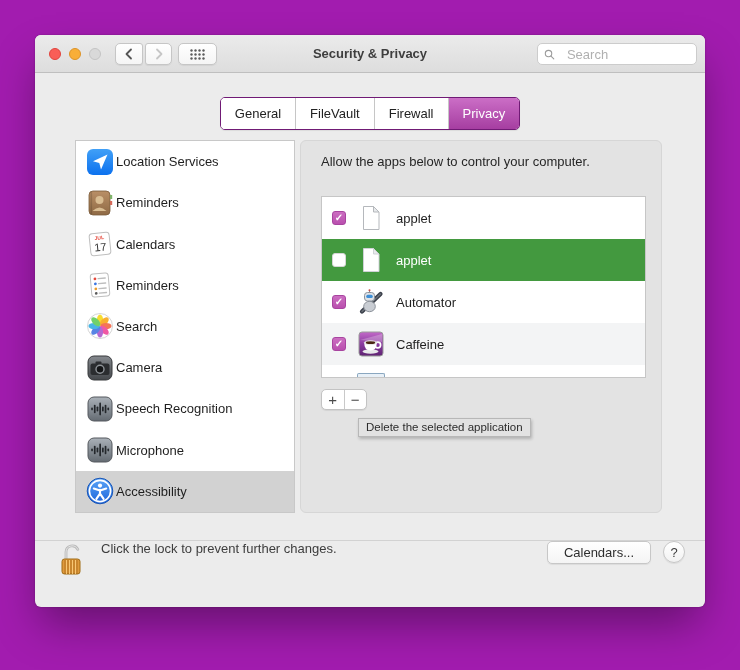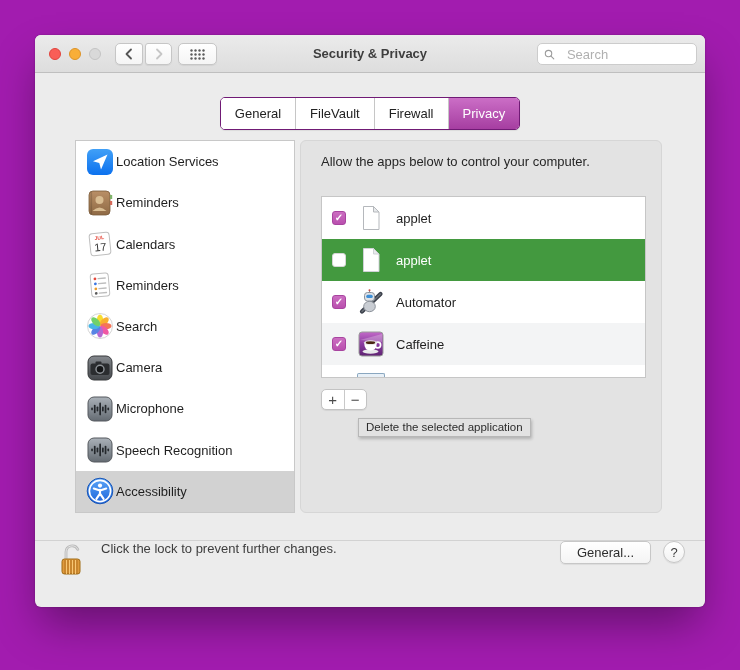--- a/index.html
+++ b/index.html
@@ -245,54 +245,54 @@
           <rect x="2" y="2" width="24" height="24" rx="6" fill="url(#cam)" stroke="#36383b" stroke-width="1"></rect>
           <rect x="9.5" y="7.5" width="6" height="3" rx="1" fill="#2b2d30"></rect>
           <rect x="4.5" y="9.5" width="19" height="11.5" rx="2" fill="#2b2d30"></rect>
           <circle cx="14" cy="15.2" r="4" fill="#141517" stroke="#8f9499" stroke-width="1.4"></circle>
         </svg>
         <span class="side-label">Camera</span>
       </div>
 
       <div class="side-row">
         <svg class="ic" viewBox="0 0 28 28">
+          <rect x="2" y="2" width="24" height="24" rx="6" fill="url(#mic)" stroke="#55595e" stroke-width="1"></rect>
+          <g fill="#24282c">
+            <rect x="5.2" y="12.6" width="1.7" height="2.8" rx=".8"></rect>
+            <rect x="7.9" y="9.8" width="1.7" height="8.4" rx=".8"></rect>
+            <rect x="10.6" y="11.4" width="1.7" height="5.2" rx=".8"></rect>
+            <rect x="13.3" y="7.6" width="1.7" height="12.8" rx=".8"></rect>
+            <rect x="16" y="11.4" width="1.7" height="5.2" rx=".8"></rect>
+            <rect x="18.7" y="9.8" width="1.7" height="8.4" rx=".8"></rect>
+            <rect x="21.4" y="12.6" width="1.7" height="2.8" rx=".8"></rect>
+          </g>
+        </svg>
+        <span class="side-label">Speech Recognition</span>
+      </div>
+
+      <div class="side-row">
+        <svg class="ic" viewBox="0 0 28 28">
           <defs>
               <linearGradient id="mic" x1="0" y1="0" x2="0" y2="1">
             <stop offset="0" stop-color="#aab1b8"></stop>
                 <stop offset="1" stop-color="#646b72"></stop>
               </linearGradient>
             </defs>
           <rect x="2" y="2" width="24" height="24" rx="6" fill="url(#mic)" stroke="#55595e" stroke-width="1"></rect>
           <g fill="#24282c">
             <rect x="5.2" y="12.6" width="1.7" height="2.8" rx=".8"></rect>
             <rect x="7.9" y="9.8" width="1.7" height="8.4" rx=".8"></rect>
             <rect x="10.6" y="11.4" width="1.7" height="5.2" rx=".8"></rect>
             <rect x="13.3" y="7.6" width="1.7" height="12.8" rx=".8"></rect>
             <rect x="16" y="11.4" width="1.7" height="5.2" rx=".8"></rect>
             <rect x="18.7" y="9.8" width="1.7" height="8.4" rx=".8"></rect>
             <rect x="21.4" y="12.6" width="1.7" height="2.8" rx=".8"></rect>
           </g>
         </svg>
         <span class="side-label">Microphone</span>
-      </div>
-
-      <div class="side-row">
-        <svg class="ic" viewBox="0 0 28 28">
-          <rect x="2" y="2" width="24" height="24" rx="6" fill="url(#mic)" stroke="#55595e" stroke-width="1"></rect>
-          <g fill="#24282c">
-            <rect x="5.2" y="12.6" width="1.7" height="2.8" rx=".8"></rect>
-            <rect x="7.9" y="9.8" width="1.7" height="8.4" rx=".8"></rect>
-            <rect x="10.6" y="11.4" width="1.7" height="5.2" rx=".8"></rect>
-            <rect x="13.3" y="7.6" width="1.7" height="12.8" rx=".8"></rect>
-            <rect x="16" y="11.4" width="1.7" height="5.2" rx=".8"></rect>
-            <rect x="18.7" y="9.8" width="1.7" height="8.4" rx=".8"></rect>
-            <rect x="21.4" y="12.6" width="1.7" height="2.8" rx=".8"></rect>
-          </g>
-        </svg>
-        <span class="side-label">Speech Recognition</span>
       </div>
 
       <div class="side-row selected">
         <svg class="ic" viewBox="0 0 28 28">
           <defs>
               <linearGradient id="acc" x1="0" y1="0" x2="0" y2="1">
             <stop offset="0" stop-color="#5ba6f8"></stop>
                 <stop offset="1" stop-color="#1c63d9"></stop>
               </linearGradient>
             </defs>
@@ -392,18 +392,18 @@
           </g>
           <g stroke="rgba(255,210,130,.8)" stroke-width="1">
             <line x1="7.5" y1="19" x2="7.5" y2="33"></line>
               <line x1="10.5" y1="19" x2="10.5" y2="33"></line>
             <line x1="13.5" y1="19" x2="13.5" y2="33"></line>
               <line x1="16.5" y1="19" x2="16.5" y2="33"></line>
           </g>
         </svg>
       </div>
       <div class="lock-text">Click the lock to prevent further changes.</div>
-      <div class="adv-btn">General...</div>
+      <div class="adv-btn">Calendars...</div>
       <div class="help-btn">?</div>
     </div>
 
   </div>
 </div>
 
 </body></html>

